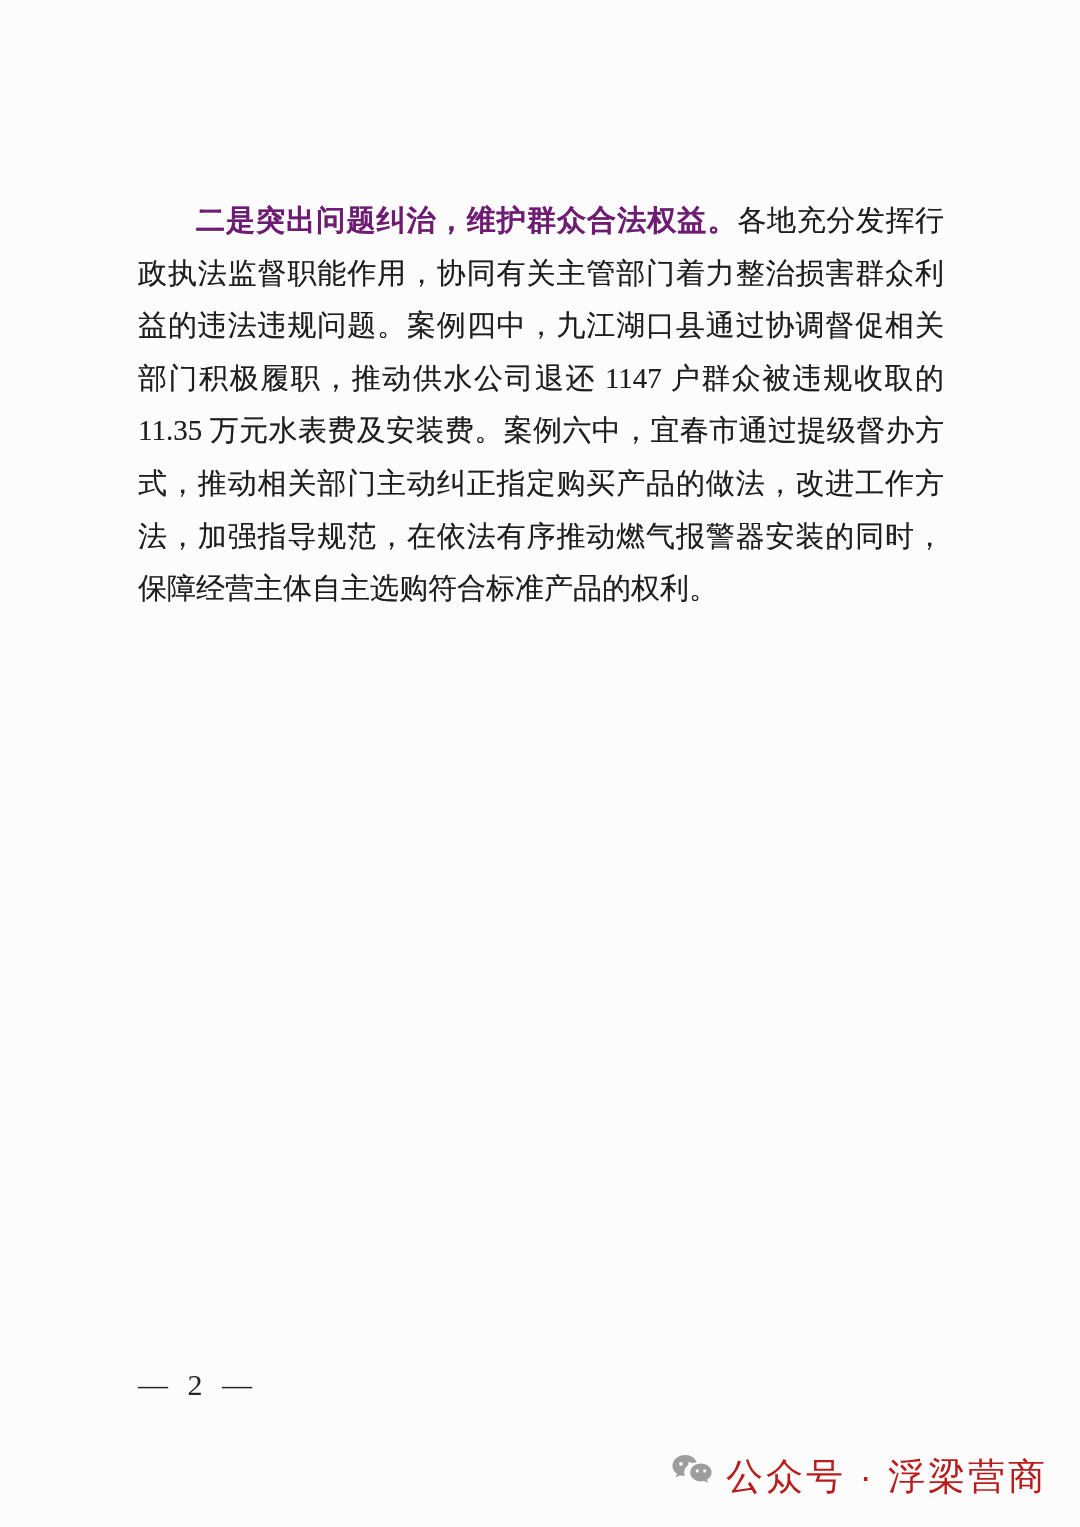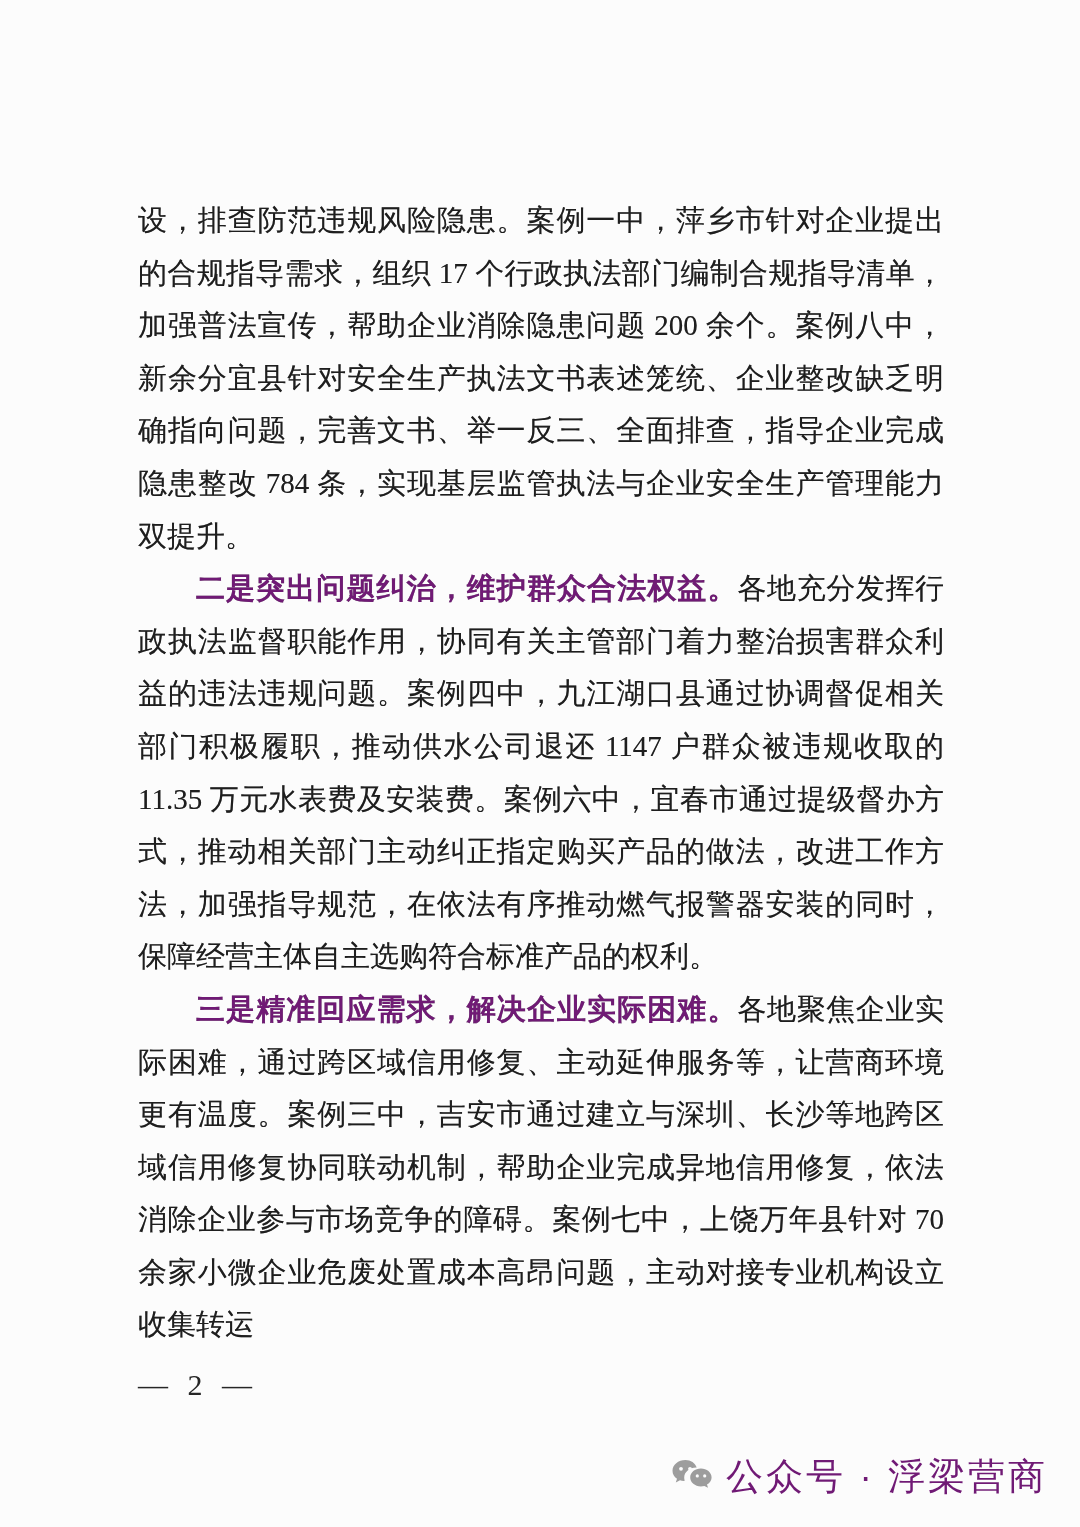--- a/index.html
+++ b/index.html
@@ -26,39 +26,37 @@
     color:#701a75;
     letter-spacing:0.5px;
   }
   .footer{
     position:absolute;left:138px;top:1368px;
     font-size:30px;color:#262626;
     letter-spacing:2px;word-spacing:8px;
   }
   .watermark{
     position:absolute;top:1452px;right:32px;
-    display:flex;align-items:center;gap:13px;
-    color:#701a75;
+    display:flex;gap:13px;
+    color:#b91c1c;
     font-size:37px;
     font-family:"Liberation Sans","DejaVu Sans",sans-serif;
     letter-spacing:3px;
   }
   .watermark svg{display:block;flex:0 0 auto;}
 </style>
 </head>
 <body>
 
 <div class="page">
 
   <main class="doc-body">
-    <p class="para no-indent"><span>设，排查防范违规风险隐患。案例一中，萍乡市针对企业提出的合规指导需求，组织 17 个行政执法部门编制合规指导清单，加强普法宣传，帮助企业消除隐患问题 200 余个。案例八中，新余分宜县针对安全生产执法文书表述笼统、企业整改缺乏明确指向问题，完善文书、举一反三、全面排查，指导企业完成隐患整改 784 条，实现基层监管执法与企业安全生产管理能力双提升。</span></p>
 
     <p class="para"><span class="lead">二是突出问题纠治，维护群众合法权益。</span><span>各地充分发挥行政执法监督职能作用，协同有关主管部门着力整治损害群众利益的违法违规问题。案例四中，九江湖口县通过协调督促相关部门积极履职，推动供水公司退还 1147 户群众被违规收取的 11.35 万元水表费及安装费。案例六中，宜春市通过提级督办方式，推动相关部门主动纠正指定购买产品的做法，改进工作方法，加强指导规范，在依法有序推动燃气报警器安装的同时，保障经营主体自主选购符合标准产品的权利。</span></p>
 
-    <p class="para"><span class="lead">三是精准回应需求，解决企业实际困难。</span><span>各地聚焦企业实际困难，通过跨区域信用修复、主动延伸服务等，让营商环境更有温度。案例三中，吉安市通过建立与深圳、长沙等地跨区域信用修复协同联动机制，帮助企业完成异地信用修复，依法消除企业参与市场竞争的障碍。案例七中，上饶万年县针对 70 余家小微企业危废处置成本高昂问题，主动对接专业机构设立收集转运</span></p>
   </main>
 
   <div class="footer">
     <span>— 2 —</span>
   </div>
 
   <div class="watermark">
     <svg width="42" height="40" viewBox="0 0 42 40" aria-hidden="true">
       <g fill="#9d9d9d">
         <path d="M14.5 3C7.2 3 1.5 7.8 1.5 13.7c0 3.3 1.7 6.1 4.5 8l-1.2 3.8 4.2-2.2c1.2.4 2.5.6 3.8.6.3 0 .7 0 1-.1-.4-1-.6-2.1-.6-3.2 0-5.6 5.4-10 12-10h.5C24.3 6.1 19.8 3 14.5 3z"></path>

